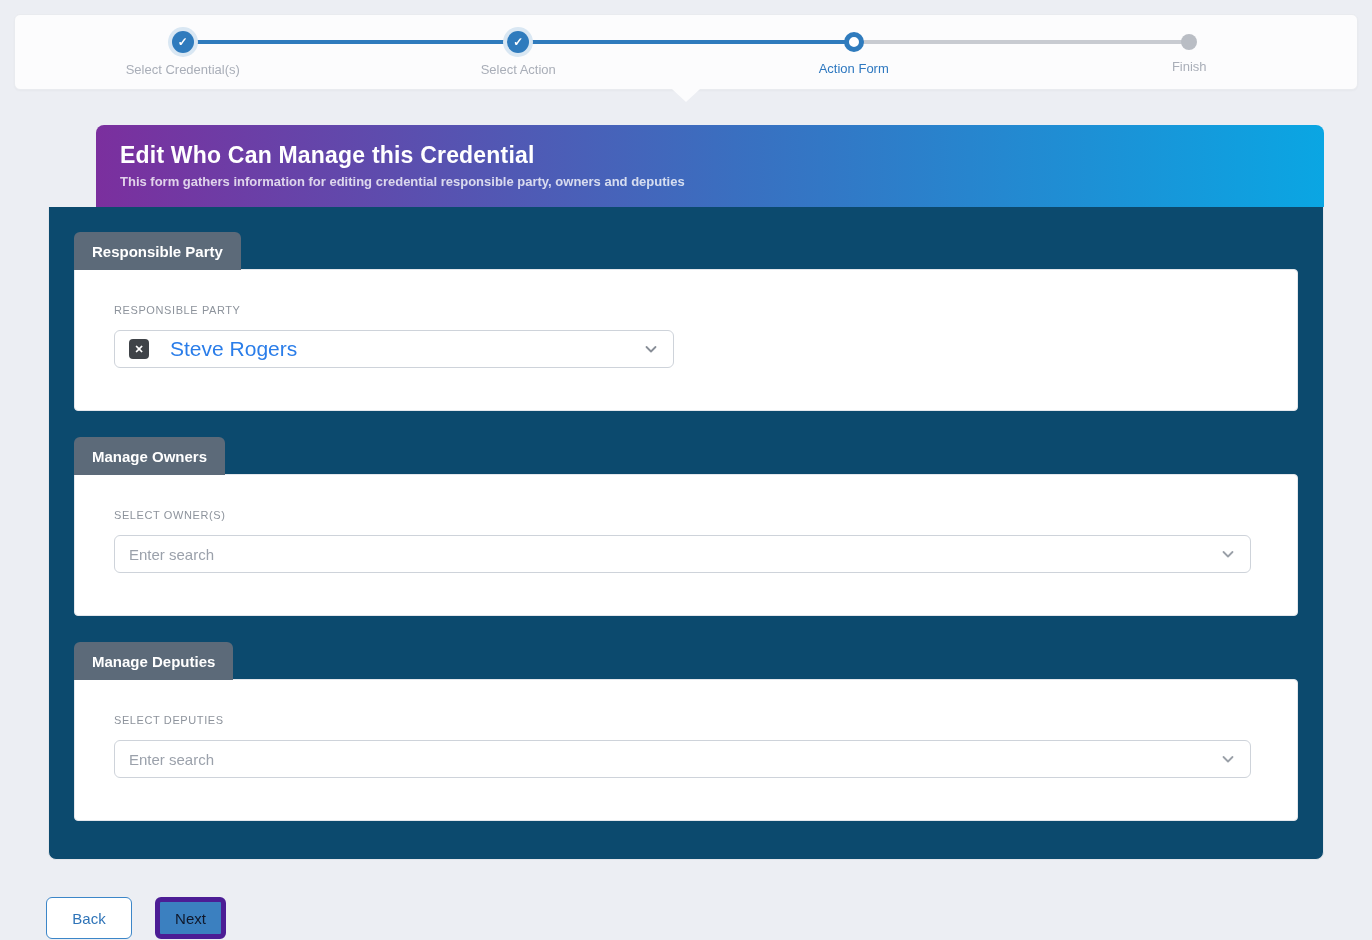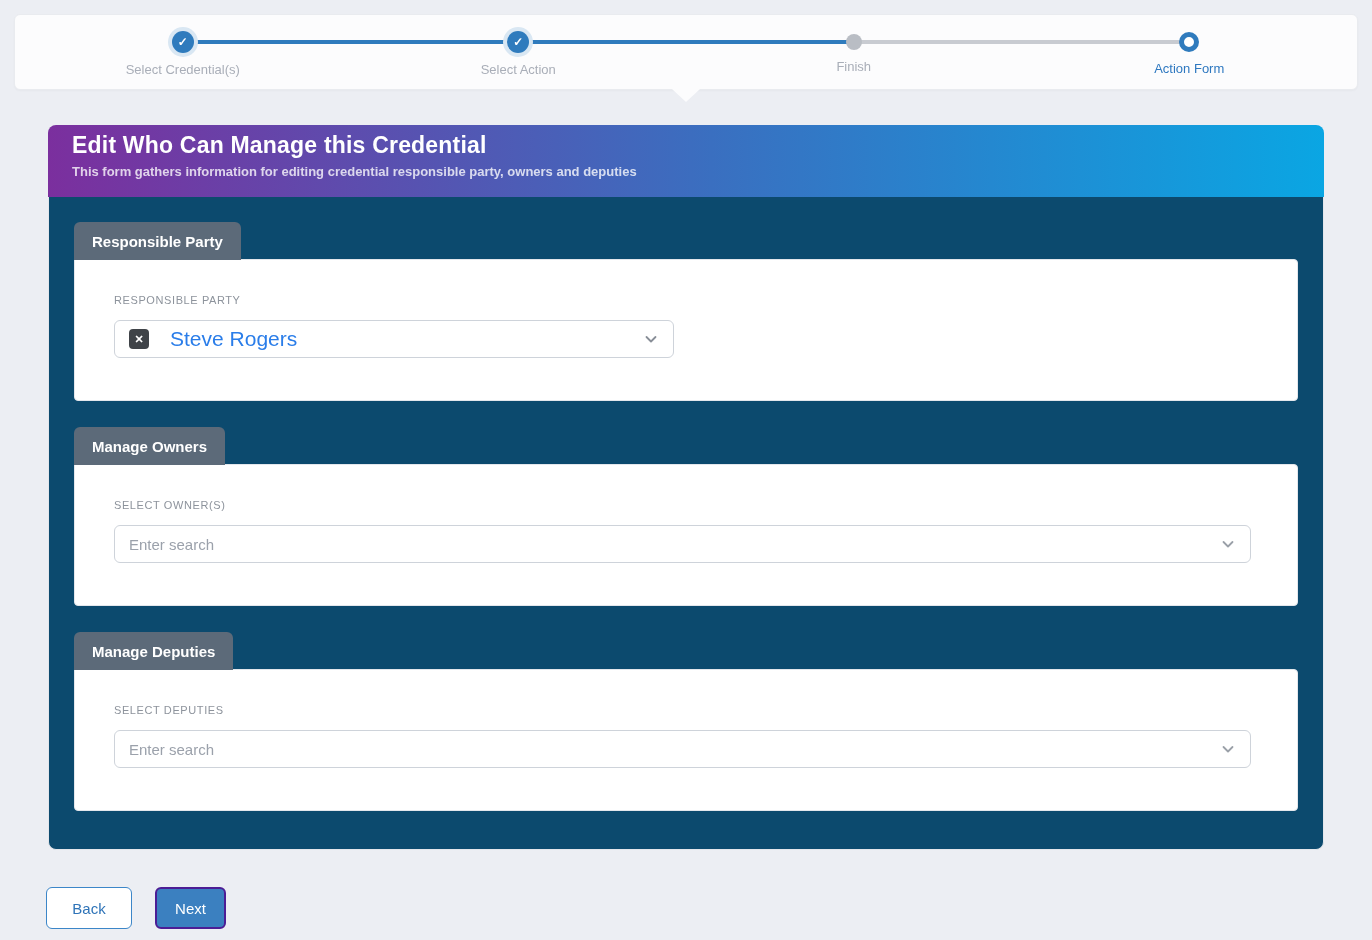--- a/index.html
+++ b/index.html
@@ -56,21 +56,22 @@
     border-left: 14px solid transparent;
     border-right: 14px solid transparent;
     border-top: 13px solid #fcfcfd;
   }
 
   
   .form-container { margin: 35px 48px 0 48px; }
   .form-header {
     background: linear-gradient(90deg, #7b2f9e 0%, #3a6fc0 52%, #0aa6e3 100%);
     border-radius: 8px 8px 0 0;
-    padding: 7px 24px 18px 24px;
+    padding: 17px 24px 18px 24px;
+    margin-left: 48px;
   }
   .form-title {
     color: #ffffff; font-size: 23px; font-weight: bold; letter-spacing: 0.2px;
   }
   .form-subtitle {
     margin-top: 5px; color: rgba(255,255,255,0.78); font-size: 13px; font-weight: bold;
   }
   .form-body {
     background: #0c4a6e;
     border: 1px solid #e3e6eb; border-top: none;
@@ -129,21 +130,21 @@
     font-family: "Liberation Sans", sans-serif;
     display: flex; align-items: center; justify-content: center;
     cursor: pointer;
   }
   .btn-back {
     width: 86px;
     background: #ffffff; border: 1px solid #3c86c8; color: #2f74b8;
   }
   .btn-next {
     width: 71px;
-    background: #3b80c0; border: 2px solid #4c1d95; color: #ffffff;
+    background: #3b80c0; border: 5px solid #4c1d95; color: #0f172a;
   }
 </style>
 </head>
 <body>
 
 <div class="stepper-card">
   <div class="stepper-inner">
     <div class="step-line done line-1"></div>
     <div class="step-line done line-2"></div>
     <div class="step-line todo line-3"></div>
@@ -152,27 +153,27 @@
       <div class="step-circle completed">✓</div>
       <div class="step-label">Select Credential(s)</div>
     </div>
 
     <div class="step">
       <div class="step-circle completed">✓</div>
       <div class="step-label">Select Action</div>
     </div>
 
     <div class="step">
+      <div class="step-circle active"></div>
+      <div class="step-label active">Action Form</div>
+    </div>
+
+    <div class="step">
       <div class="step-circle upcoming"></div>
       <div class="step-label">Finish</div>
-    </div>
-
-    <div class="step">
-      <div class="step-circle active"></div>
-      <div class="step-label active">Action Form</div>
     </div>
   </div>
   <div class="stepper-caret"></div>
 </div>
 
 <div class="form-container">
   <div class="form-header">
     <div class="form-title">Edit Who Can Manage this Credential</div>
     <div class="form-subtitle">This form gathers information for editing credential responsible party, owners and deputies</div>
   </div>

